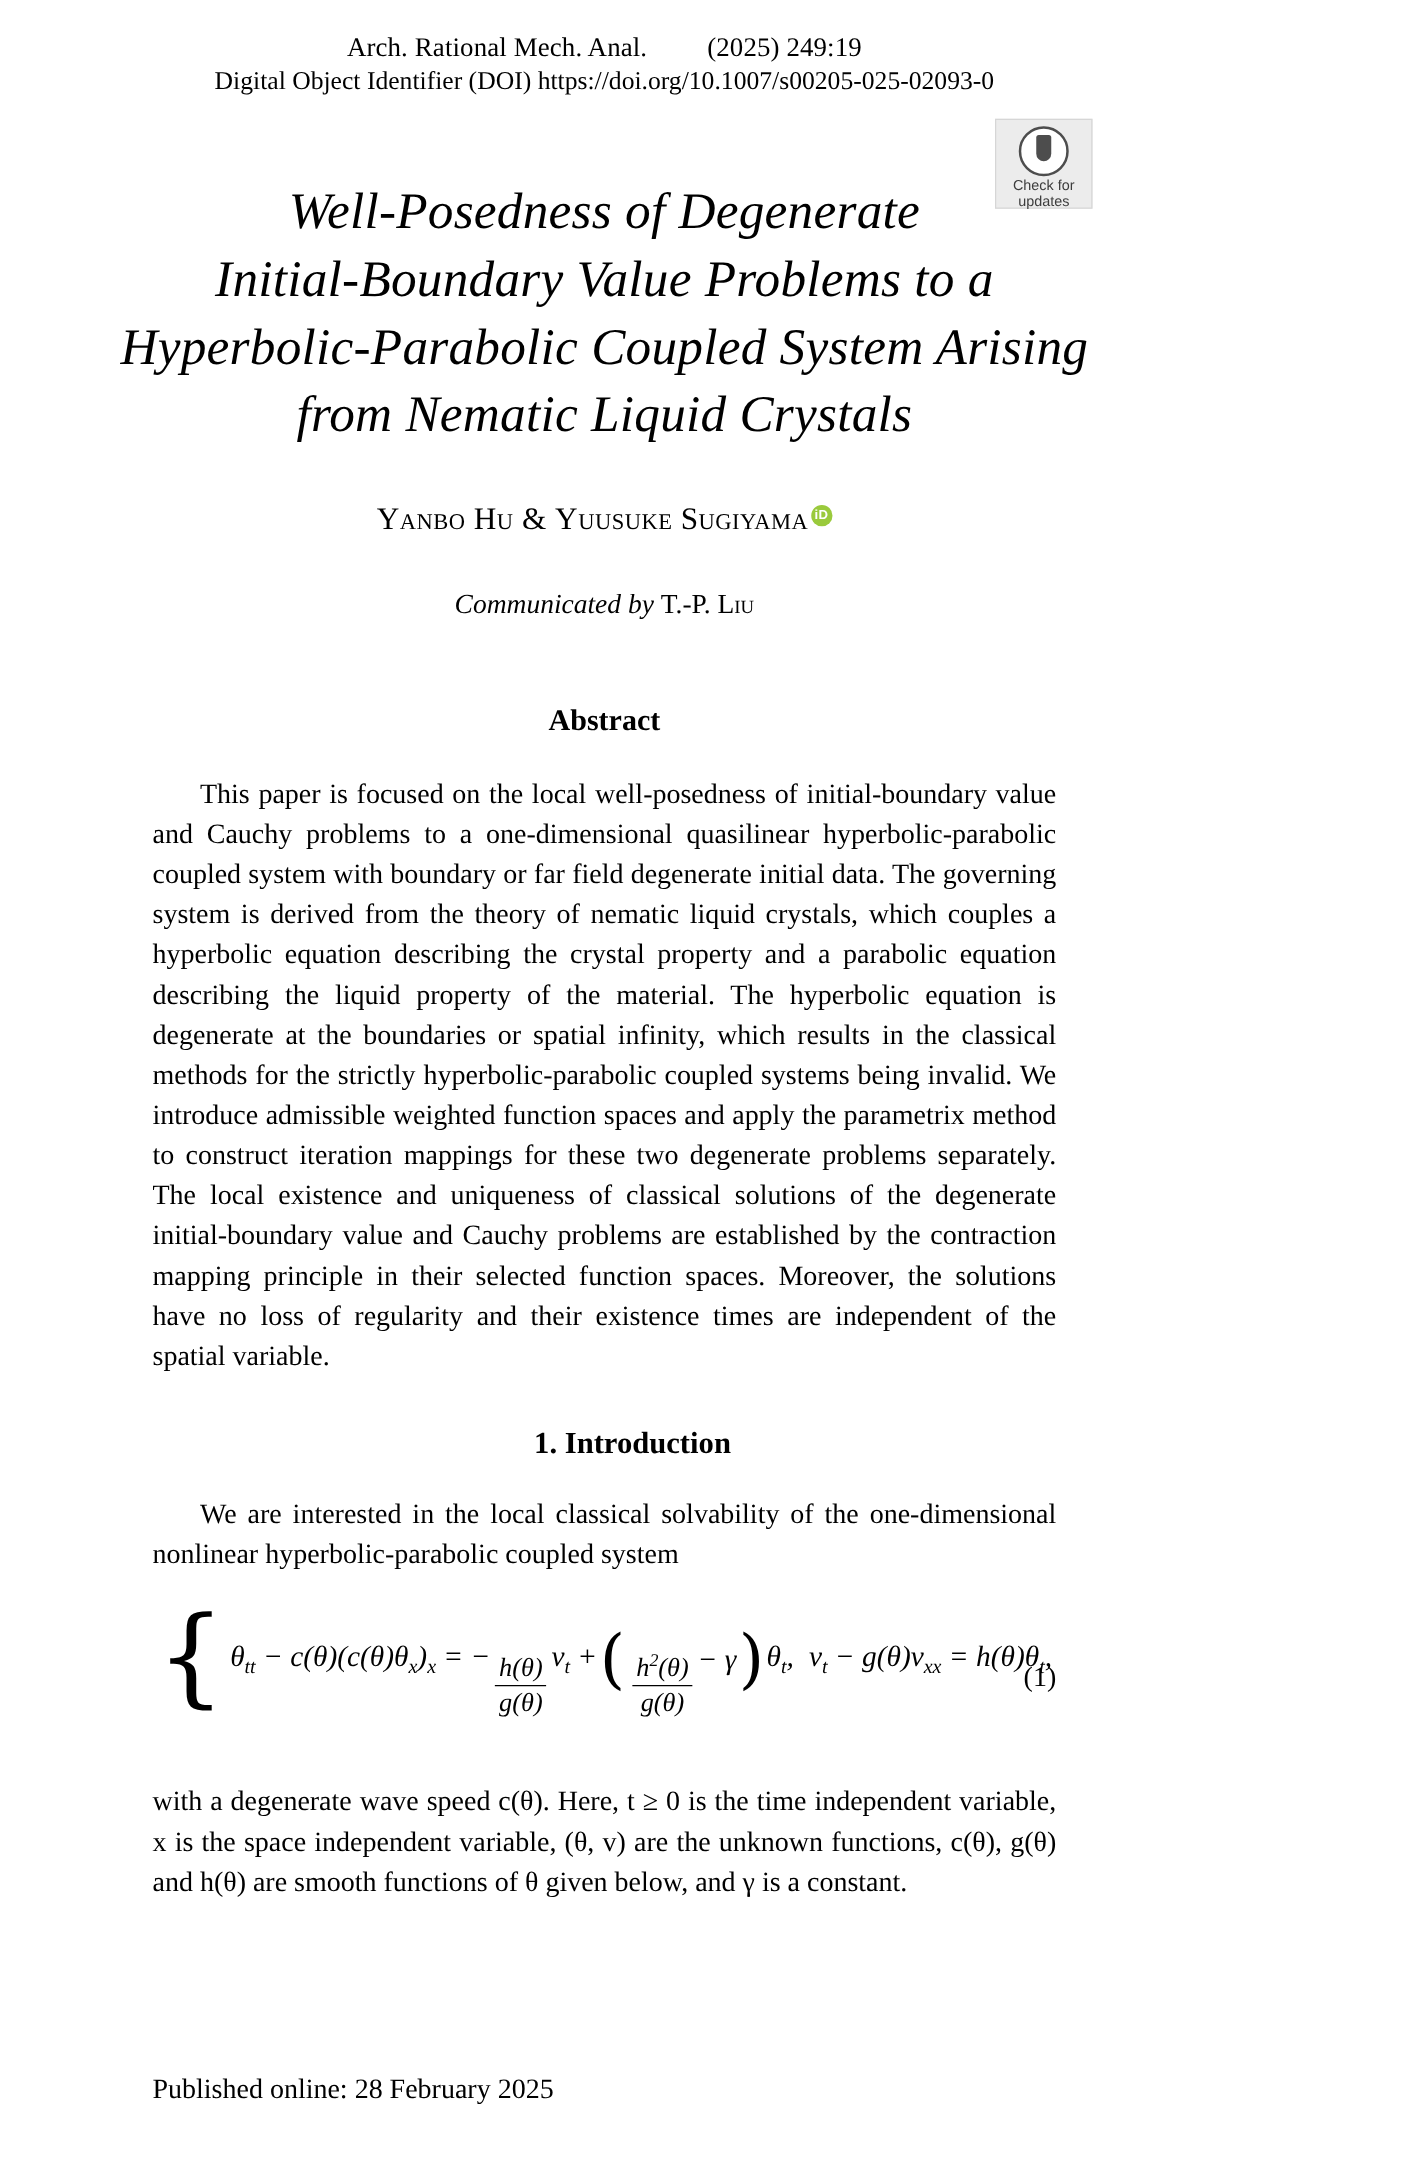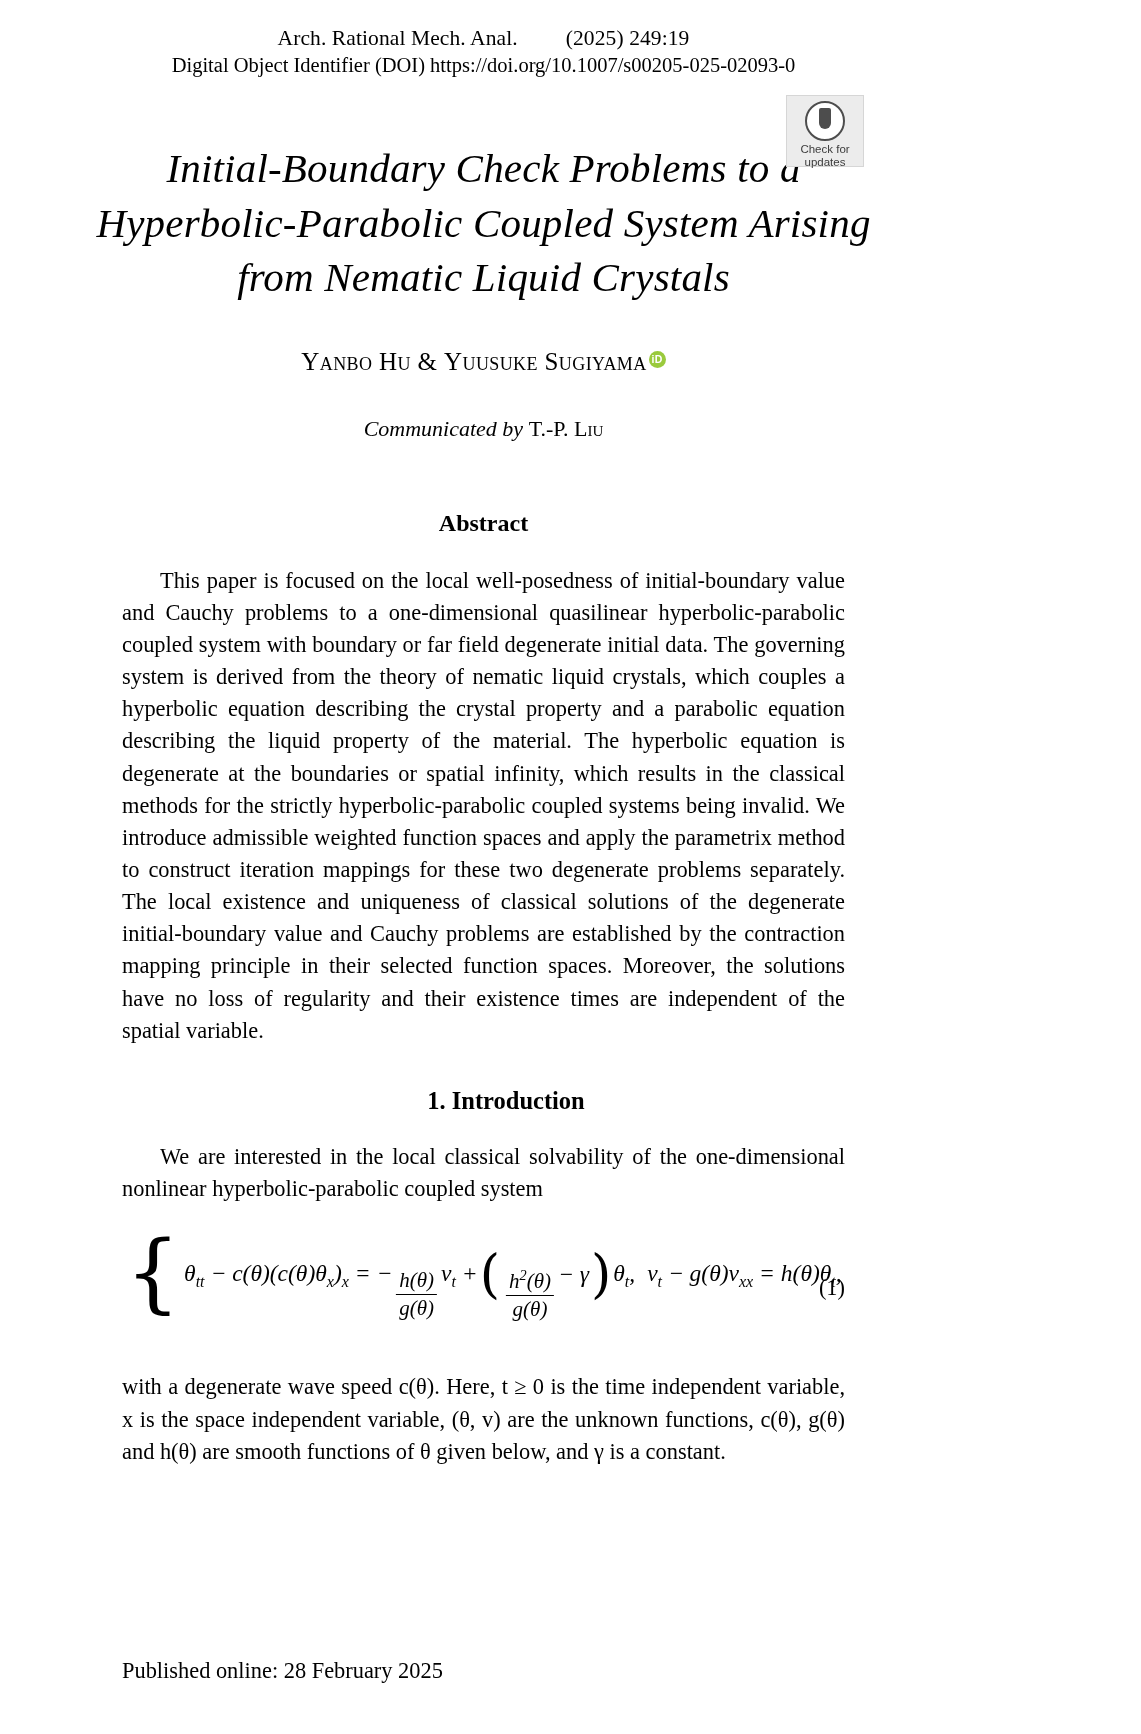--- a/index.html
+++ b/index.html
@@ -37,21 +37,21 @@
     width: 48px;
   }
   .journal-line2 {
     font-size: 20.5px;
   }
 
   
   .badge {
     position: absolute;
     top: 95px;
-    right: 103px;
+    right: 93px;
     width: 78px;
     height: 72px;
     background: #ececec;
     border: 1px solid #d6d6d6;
     text-align: center;
     font-family: "Liberation Sans", sans-serif;
     box-sizing: border-box;
   }
   .badge-circle {
     width: 36px;
@@ -255,21 +255,22 @@
     <div class="journal-line2">Digital Object Identifier (DOI) https://doi.org/10.1007/s00205-025-02093-0</div>
   </div>
 
   <div class="badge">
     <div class="badge-circle"></div>
     <div class="badge-text">Check for</div>
     <div class="badge-text">updates</div>
   </div>
 
   <div class="title">
-    <div>Initial-Boundary Check Problems to a</div>
+    <div>Well-Posedness of Degenerate</div>
+    <div>Initial-Boundary Value Problems to a</div>
     <div>Hyperbolic-Parabolic Coupled System Arising</div>
     <div>from Nematic Liquid Crystals</div>
   </div>
 
   <div class="authors">
     <span class="sc">Yanbo Hu</span>
     <span>&amp;</span>
     <span class="sc">Yuusuke Sugiyama</span><span class="orcid"></span>
   </div>
 

